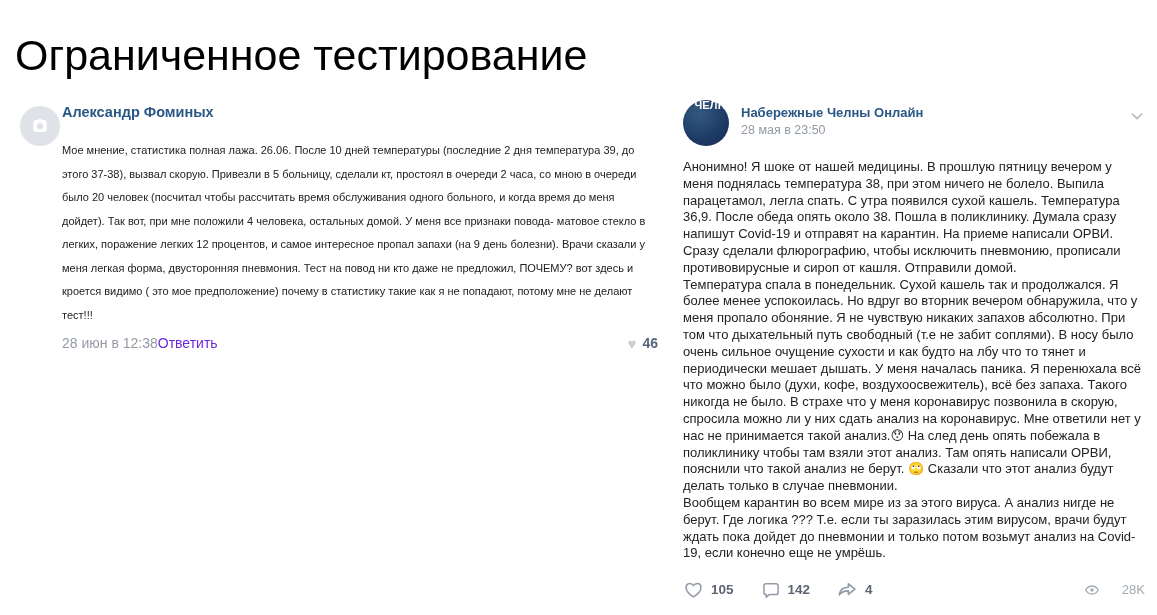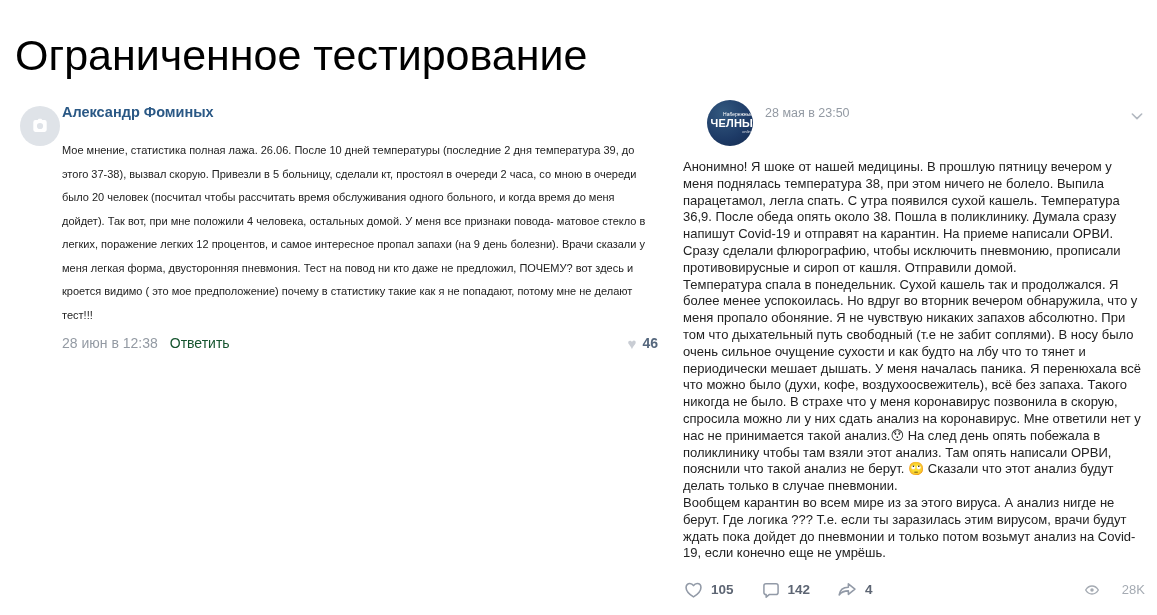--- a/index.html
+++ b/index.html
@@ -17,33 +17,33 @@
   .comment{position:absolute;left:20px;top:103px;width:640px;}
   .comment-avatar{
     position:absolute;left:0;top:3px;width:40px;height:40px;border-radius:50%;
     background:#dfe3e8;display:flex;align-items:center;justify-content:center;
   }
   .comment-main{margin-left:42px;}
   .comment-author{color:#2a5885;font-weight:bold;font-size:14.5px;line-height:19px;margin-bottom:17px;cursor:pointer;}
   .comment-text{font-size:11px;line-height:23.5px;color:#222;width:596px;}
   .comment-footer{margin-top:8px;display:flex;align-items:flex-start;font-size:14px;width:596px;}
   .comment-date{color:#939aa3;}
-  .comment-reply{color:#14532d;margin-left:12px;cursor:pointer;}
+  .comment-reply{color:#6d28d9;cursor:pointer;}
   .comment-likes{margin-left:auto;display:flex;align-items:center;gap:6px;
     color:#55677d;font-weight:bold;font-size:14px;cursor:pointer;}
   .heart-glyph{color:#c9cdd4;font-size:15px;line-height:1;}
 
   
   .post{position:absolute;left:683px;top:100px;width:462px;}
   .post-header{position:relative;display:flex;align-items:flex-start;}
   .post-avatar{
     width:46px;height:46px;border-radius:50%;flex:0 0 46px;cursor:pointer;
     background:radial-gradient(circle at 35% 28%,#33597f 0%,#1d3a66 60%,#142a4d 100%);
-    color:#fff;display:flex;flex-direction:column;align-items:flex-end;justify-content:center;
-    text-align:center;line-height:1;user-select:none;margin-left:24px;
+    color:#fff;display:flex;flex-direction:row;align-items:flex-start;justify-content:center;
+    text-align:center;line-height:1;user-select:none;
   }
   .av-l1{font-size:5px;margin-bottom:1px;}
   .av-l2{font-size:11px;font-weight:bold;letter-spacing:.2px;}
   .av-l3{font-size:4px;margin-top:1px;opacity:.8;}
   .post-head-text{margin-left:12px;margin-top:4px;}
   .post-author{color:#2a5885;font-weight:bold;font-size:13px;line-height:17px;cursor:pointer;}
   .post-date{color:#939aa3;font-size:12.5px;margin-top:2px;cursor:pointer;}
   .post-menu{position:absolute;right:0;top:8px;cursor:pointer;}
 
   .post-text{margin-top:13px;font-size:13px;line-height:16.8px;color:#222;}
@@ -85,20 +85,21 @@
 </div>
 
 <div class="post">
   <div class="post-header">
     <div class="post-avatar">
       <span class="av-l1">Набережные</span>
       <span class="av-l2">ЧЕЛНЫ</span>
       <span class="av-l3">online</span>
     </div>
     <div class="post-head-text">
+      <div class="post-author">Набережные Челны Онлайн</div>
       <div class="post-date">28 мая в 23:50</div>
     </div>
     <div class="post-menu">
       <span>
         <svg width="16" height="16" viewBox="0 0 24 24" fill="none" stroke="#b2b8c0" stroke-width="2.4" stroke-linecap="round" stroke-linejoin="round">
           <polyline points="5,9 12,16 19,9"></polyline>
         </svg>
       </span>
     </div>
   </div>

